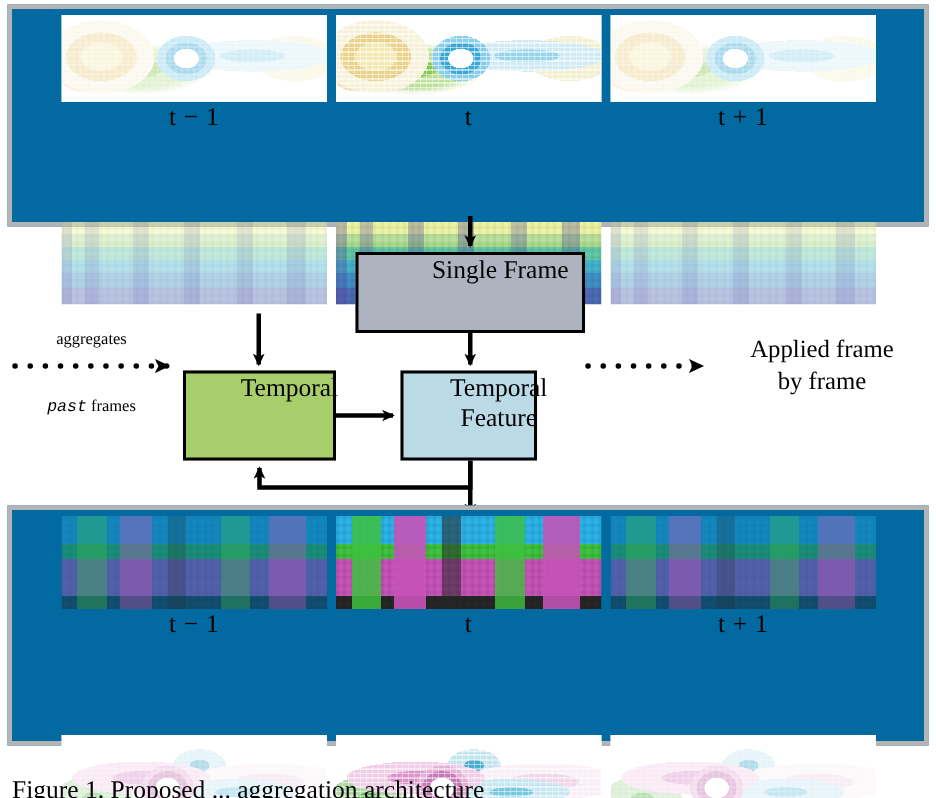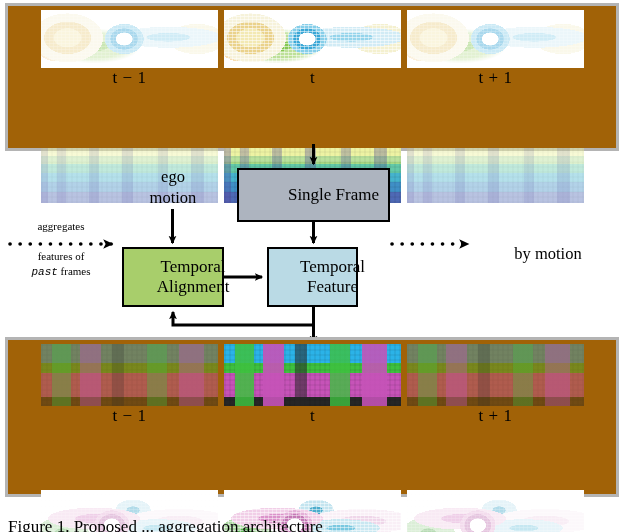--- a/index.html
+++ b/index.html
@@ -14,21 +14,21 @@
     overflow: hidden;
     font-family: "Liberation Serif", serif;
     color: #000000;
   }
 
   
   .panel {
     position: absolute;
     box-sizing: border-box;
     border: 3px solid #b4b4b4;
-    background: #a16207;
+    background: #0369a1;
   }
   #top-panel  { left: 5px;  top: 3px;   width: 614px; height: 148px; }
   #bot-panel  { left: 5px;  top: 337px; width: 614px; height: 160px; }
 
   .frame-col {
     position: absolute;
     top: 0;
     height: 100%;
   }
 
@@ -144,21 +144,21 @@
     width: 624px; height: 186px;
   }
 
   .box {
     position: absolute;
     box-sizing: border-box;
     border: 2.5px solid #000000;
     display: flex;
     flex-direction: column;
     align-items: center;
-    justify-content: center;
+    justify-content: flex-start;
     text-align: center;
     font-size: 17px;
     line-height: 1.15;
     font-family: "Liberation Serif", serif;
     color: #000000;
     padding-left: 40px;
   }
   #box-extractor { left: 237px; top: 17px;  width: 153px; height: 54px;
                    background: #adb4bf; }
   #box-align     { left: 122px; top: 96px;  width: 102px; height: 60px;
@@ -265,43 +265,38 @@
 
     <line x1="392" y1="93" x2="468" y2="93" stroke="#000" stroke-width="3.6" stroke-linecap="round" stroke-dasharray="0.1 10" marker-end="url(#ahd)"></line>
   </svg>
 
   <div class="box" id="box-extractor">
     <span class="ln">Single Frame</span>
   </div>
 
   <div class="box" id="box-align">
     <span class="ln">Temporal</span>
-    <span class="ln">Alignment</span>
   </div>
 
   <div class="box" id="box-memory">
     <span class="ln">Temporal</span>
     <span class="ln">Feature</span>
   </div>
 
-  <div class="side-text" id="ego-text">
-    <span>ego</span><br>
-    <span>motion</span>
-  </div>
 
   <div id="aggregates-text">
     <span>aggregates</span><br>
     <span class="r2">.</span><br>
-    <span>features of</span><br>
+    <br>
     <em>past</em><span> frames</span>
   </div>
 
   <div class="side-text" id="applied-text">
-    <br>
-    <span>by motion</span>
+    <span>Applied frame</span><br>
+    <span>by frame</span>
   </div>
 
 </div>
 
 <div class="panel" id="bot-panel">
 
   <div class="frame-col" style="left:33px; width:177px;">
     <div class="thumb rangeimg range-seg faded" style="top:4px; width:177px; height:62px;"></div>
     <div class="frame-label" style="top:67px;">t − 1</div>
     <div class="thumb lidar lidar-bot faded" style="top:88px; width:177px; height:68px;"></div>

